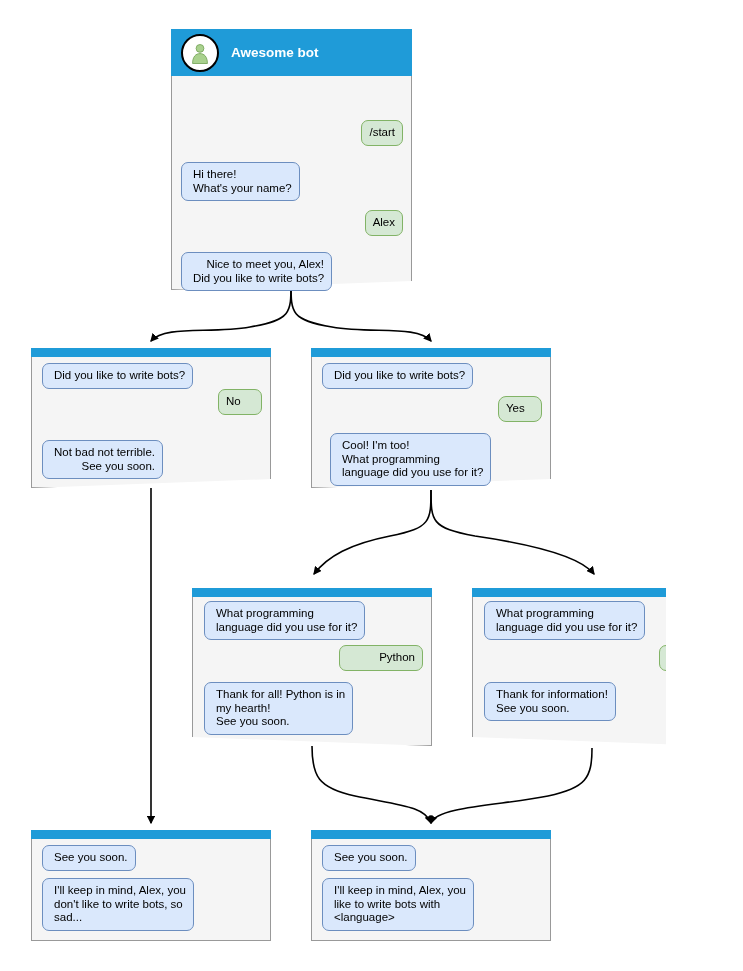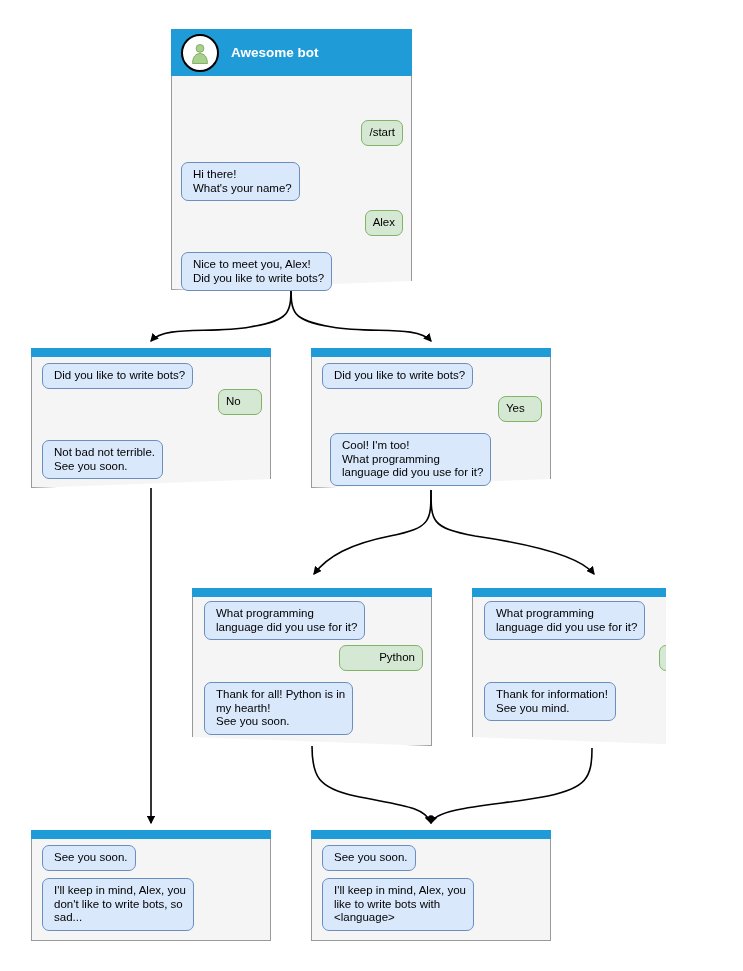--- a/index.html
+++ b/index.html
@@ -144,32 +144,32 @@
           <path d="M 3.6 21.5 C 3.6 14.6 6.9 11.6 11 11.6 C 15.1 11.6 18.4 14.6 18.4 21.5 Z" fill="#a9d18e" stroke="#7aa85f" stroke-width="0.9"></path>
         </svg>
       </div>
       <div class="bot-title">Awesome bot</div>
     </div>
     <div class="node-body" style="top:47px; height:214px;">
       <div class="msg user" style="right:9px; top:44px;">/start</div>
       <div class="msg bot" style="left:10px; top:86px;">Hi there!
 What's your name?</div>
       <div class="msg user" style="right:9px; top:134px;">Alex</div>
-      <div class="msg bot" style="left:10px; top:176px;">Nice to meet you, Alex!
+      <div class="msg bot" style="left:10px; top:176px;text-align:right;">Nice to meet you, Alex!
 Did you like to write bots?</div>
     </div>
   </div>
 
   <div class="node sub" style="left:31px; top:348px; width:240px; height:140px;">
     <div class="node-skew skew-left"></div>
     <div class="node-header"></div>
     <div class="node-body" style="top:9px; height:131px;">
       <div class="msg bot" style="left:11px; top:6px;">Did you like to write bots?</div>
       <div class="msg user" style="right:9px; top:32px; min-width:44px;">No</div>
-      <div class="msg bot" style="left:11px; top:83px;">Not bad not terrible.
+      <div class="msg bot" style="left:11px; top:83px;text-align:right;">Not bad not terrible.
 See you soon.</div>
     </div>
   </div>
 
   <div class="node sub" style="left:311px; top:348px; width:240px; height:140px;">
     <div class="node-skew skew-left"></div>
     <div class="node-header"></div>
     <div class="node-body" style="top:9px; height:131px;">
       <div class="msg bot" style="left:11px; top:6px;">Did you like to write bots?</div>
       <div class="msg user" style="right:9px; top:39px; min-width:44px;border-radius:8px;">Yes</div>
@@ -193,21 +193,21 @@
   </div>
 
   <div class="node sub" style="left:472px; top:588px; width:240px; height:158px;">
     <div class="node-skew skew-right"></div>
     <div class="node-header"></div>
     <div class="node-body" style="top:9px; height:149px;">
       <div class="msg bot" style="left:12px; top:4px;">What programming
 language did you use for it?</div>
       <div class="msg user" style="right:9px; top:48px; min-width:44px;">Go</div>
       <div class="msg bot" style="left:12px; top:85px;">Thank for information!
-See you mind.</div>
+See you soon.</div>
     </div>
   </div>
 
   <div class="node sub" style="left:31px; top:830px; width:240px; height:111px;">
     <div class="node-skew"></div>
     <div class="node-header"></div>
     <div class="node-body" style="top:9px; height:102px;">
       <div class="msg bot" style="left:11px; top:6px;">See you soon.</div>
       <div class="msg bot" style="left:11px; top:39px;">I'll keep in mind, Alex, you
 don't like to write bots, so

